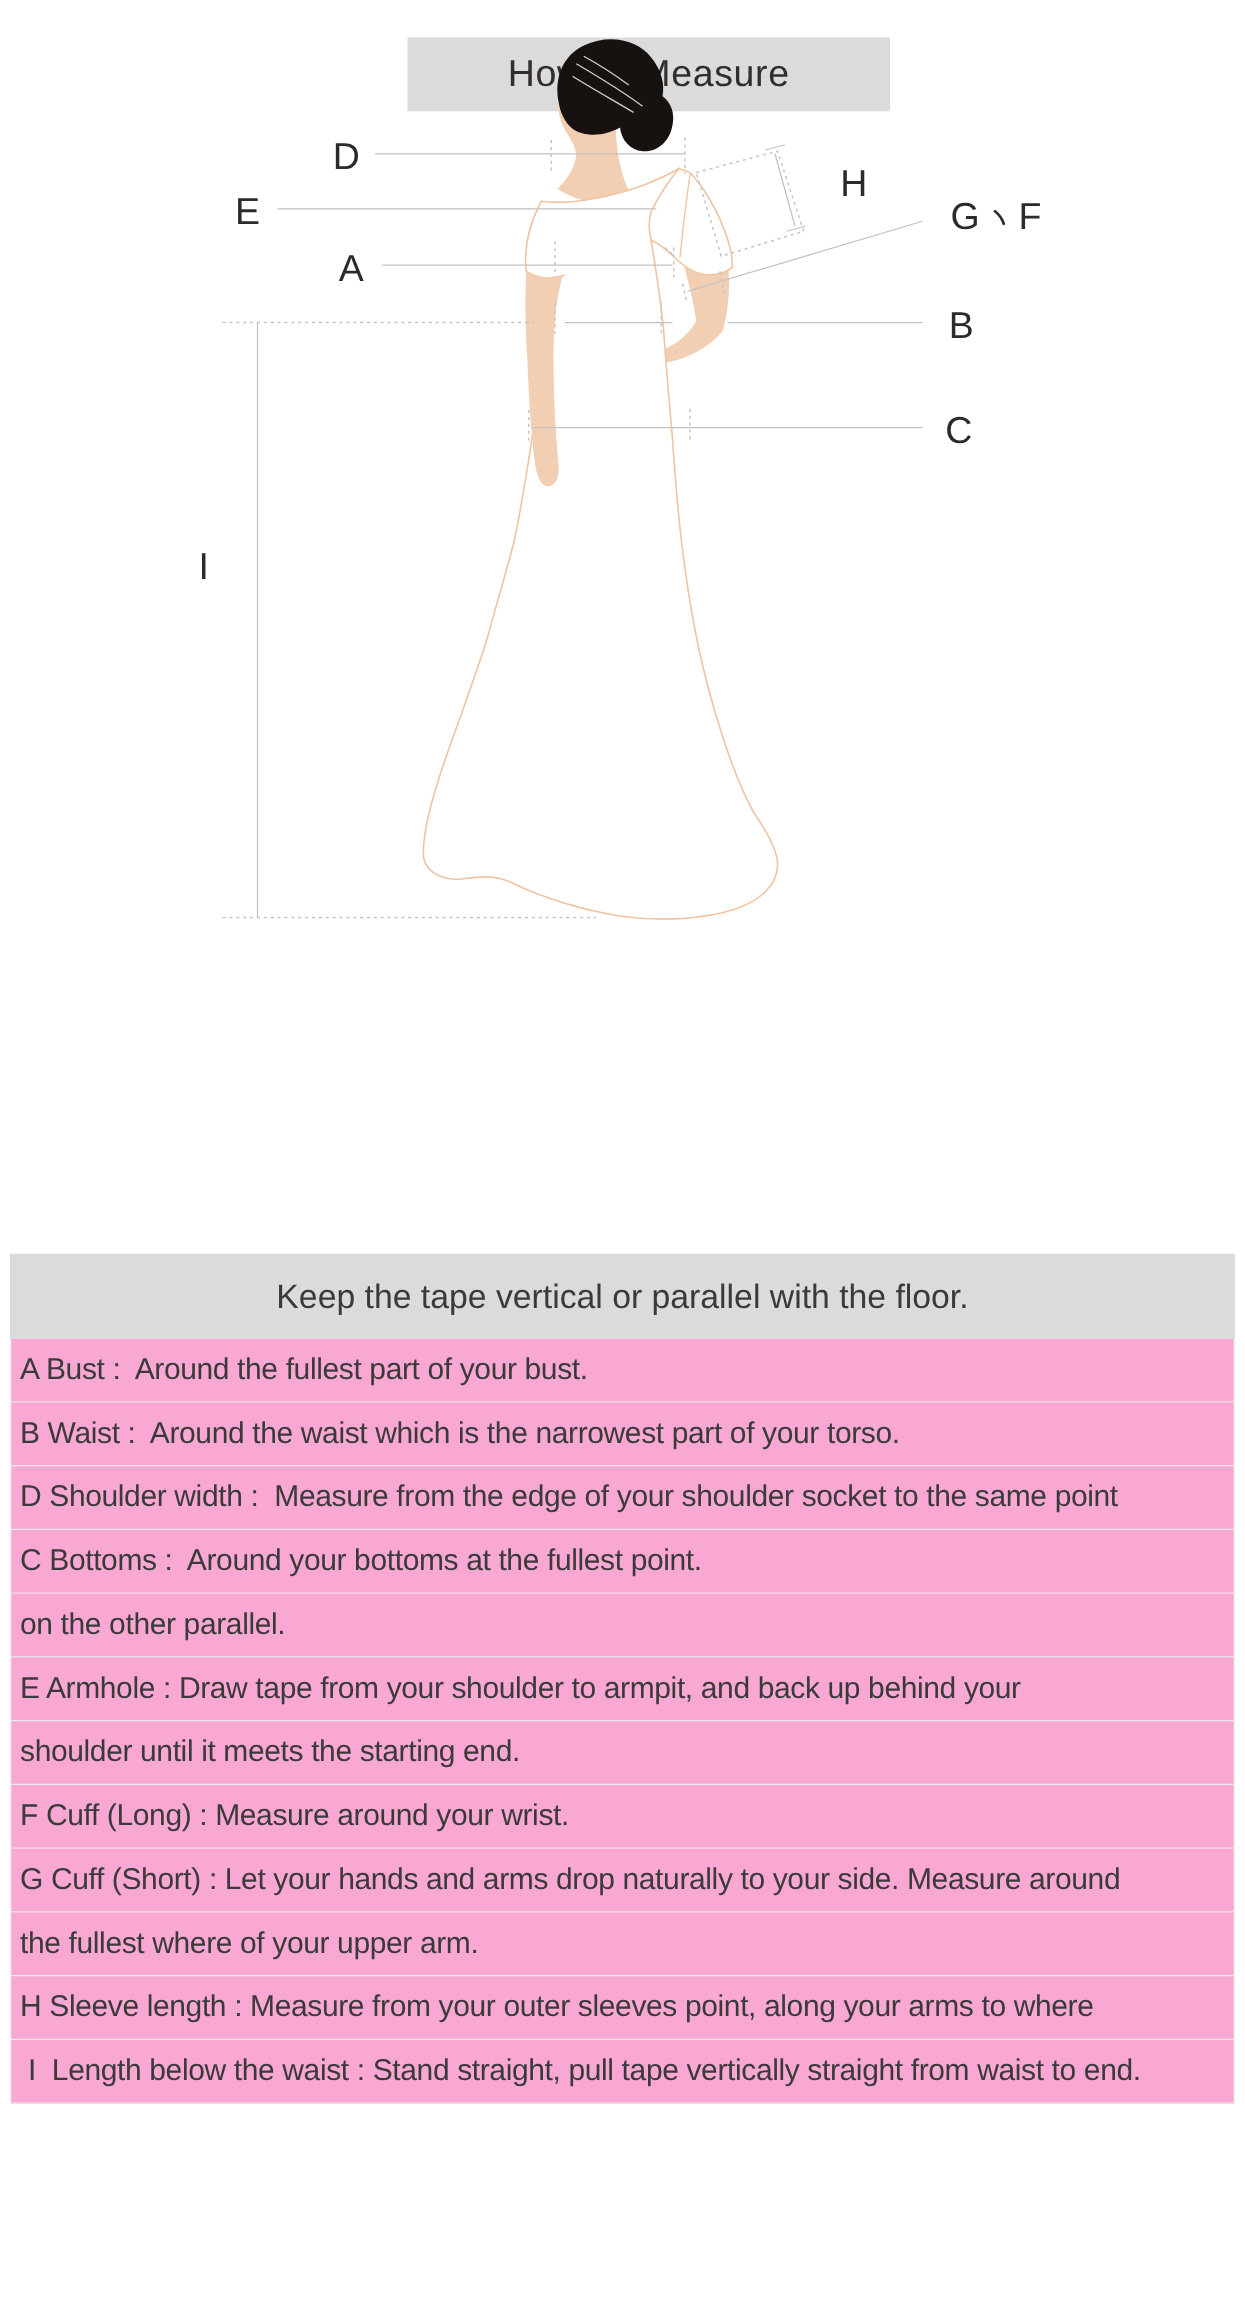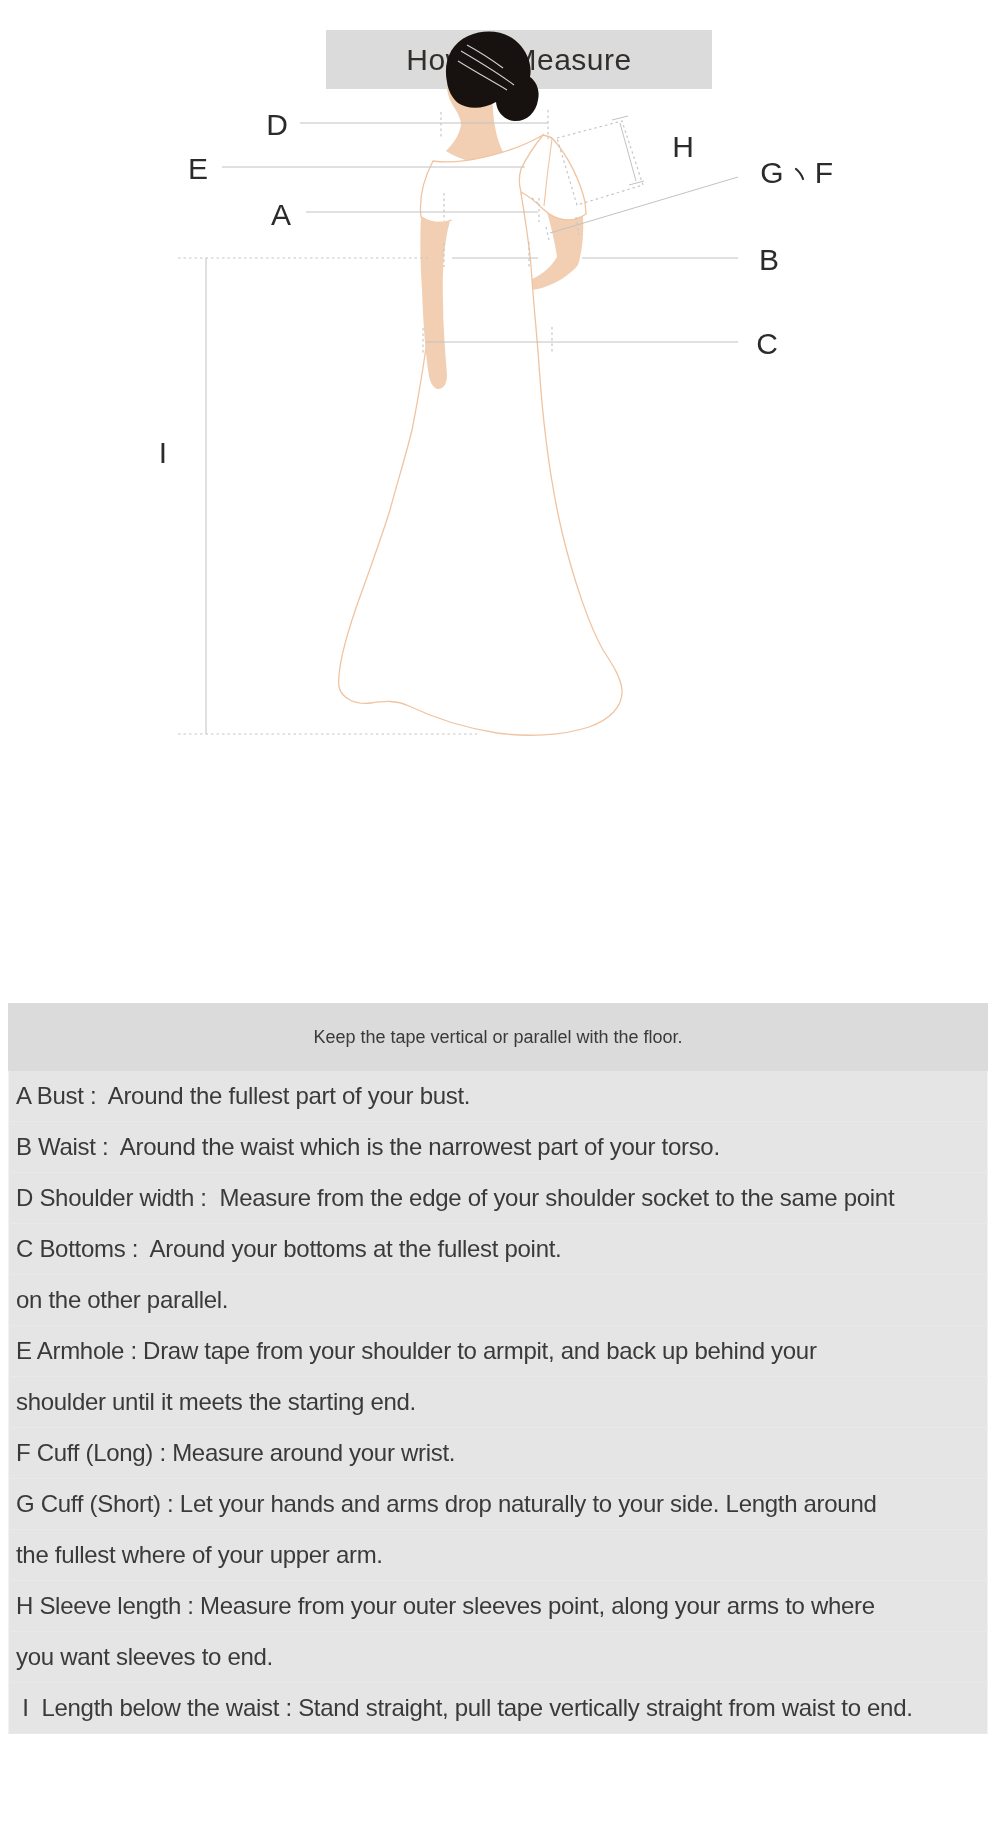--- a/index.html
+++ b/index.html
@@ -11,25 +11,25 @@
              background:#dbdbdb;display:flex;align-items:center;justify-content:center;}
   .title-box span{font-size:30px;font-weight:300;color:#322e2c;letter-spacing:.5px;}
 
   
   svg.figure{position:absolute;left:0;top:0;}
   .fig-label{font-family:"Liberation Sans",sans-serif;font-size:30px;font-weight:300;fill:#2b2b2b;}
 
   
   .mtable{position:absolute;left:8px;top:1003px;width:980px;}
   .mtable-header{height:68px;background:#dbdbdb;display:flex;align-items:center;justify-content:center;
-                 font-size:18px;font-weight:300;color:#3a3a3a;}
+                 font-size:27px;font-weight:300;color:#3a3a3a;}
   .trow{height:50px;line-height:49px;border-bottom:1px solid #e9e9e9;
         border-left:1px solid #f2f2f2;border-right:1px solid #f2f2f2;
         font-size:24px;font-weight:300;color:#3a3a3a;letter-spacing:-0.3px;
-        padding-left:7px;white-space:pre;overflow:hidden;background:#e5e5e5;}
+        padding-left:7px;white-space:pre;overflow:hidden;background:#f9a8d4;}
 </style>
 </head>
 <body>
 
 <div id="page">
 
   <div class="title-box">
     <span>How to Measure</span>
   </div>
 
@@ -153,21 +153,20 @@
     </div>
     <div>
         <div class="trow">A Bust :  Around the fullest part of your bust.</div>
         <div class="trow">B Waist :  Around the waist which is the narrowest part of your torso.</div>
         <div class="trow">D Shoulder width :  Measure from the edge of your shoulder socket to the same point</div>
         <div class="trow">C Bottoms :  Around your bottoms at the fullest point.</div>
         <div class="trow">on the other parallel.</div>
         <div class="trow">E Armhole : Draw tape from your shoulder to armpit, and back up behind your</div>
         <div class="trow">shoulder until it meets the starting end.</div>
         <div class="trow">F Cuff (Long) : Measure around your wrist.</div>
-        <div class="trow">G Cuff (Short) : Let your hands and arms drop naturally to your side. Length around</div>
+        <div class="trow">G Cuff (Short) : Let your hands and arms drop naturally to your side. Measure around</div>
         <div class="trow">the fullest where of your upper arm.</div>
         <div class="trow">H Sleeve length : Measure from your outer sleeves point, along your arms to where</div>
-        <div class="trow">you want sleeves to end.</div>
         <div class="trow"> I  Length below the waist : Stand straight, pull tape vertically straight from waist to end.</div>
       </div>
   </div>
 
 </div>
 
 </body></html>

